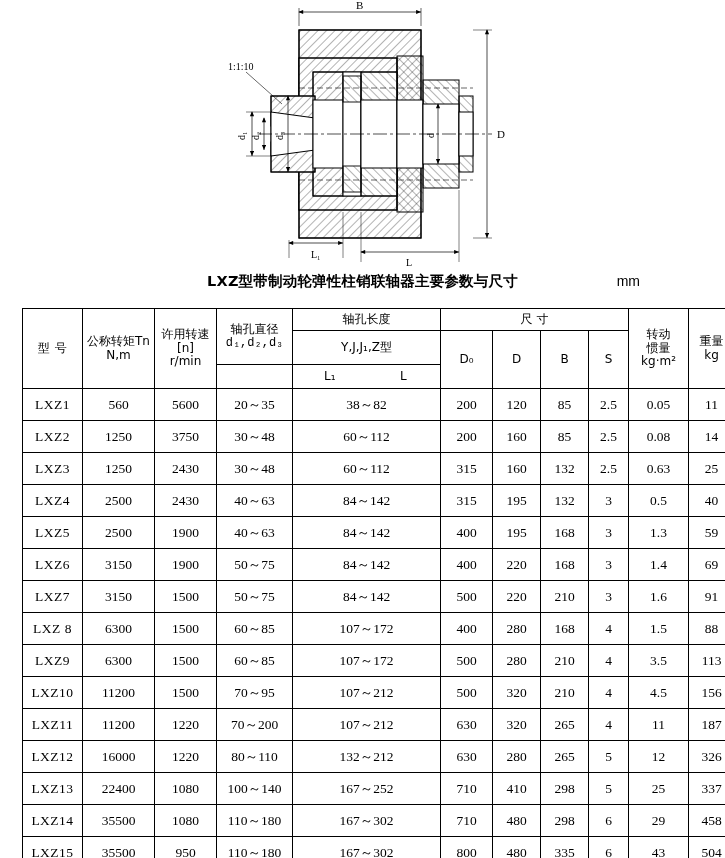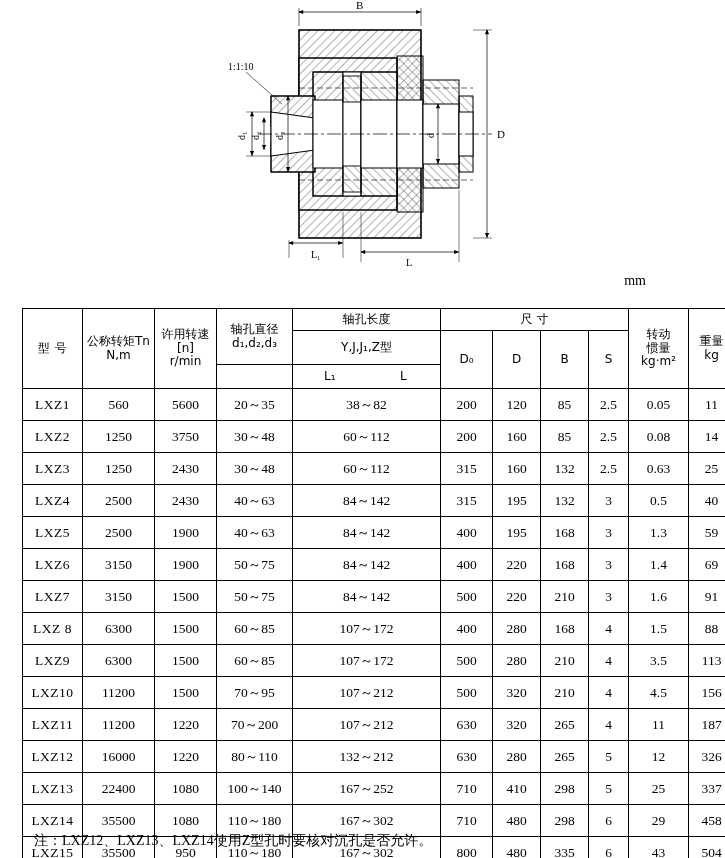--- a/index.html
+++ b/index.html
@@ -39,24 +39,24 @@
     position: absolute;
     left: 0; right: 0;
     text-align: center;
     font-size: 14.5px;
     font-weight: bold;
     font-family: "DejaVu Sans", "Liberation Sans", sans-serif;
     letter-spacing: 0.2px;
   }
   .unit-label {
     position: absolute;
-    right: 79px;
+    right: 85px;
     top: 1px;
     font-size: 14px;
-    font-family: Liberation Serif, serif;
+    font-family: Liberation Sans, sans-serif;
   }
 
   
   .tbl-wrap {
     position: absolute;
     left: 22px;
     top: 308px;
     width: 681px;
   }
   table.spec {
@@ -102,21 +102,21 @@
   .col-I { width: 60px; }
   .col-W { width: 46px; }
   .len-split {
     display: flex;
     width: 100%;
   }
   .len-split > div {
     flex: 1 1 50%;
     text-align: center;
   }
-  .nowrap { white-space: nowrap; }
+  .nowrap { white-space: nowrap; font-family: Liberation Mono, monospace; }
 
   
   .note {
     position: absolute;
     left: 34px;
     top: 832px;
     font-size: 14px;
     font-family: "Liberation Serif", "DejaVu Serif", serif;
   }
 </style>
@@ -221,20 +221,21 @@
         <text x="434" y="138" font-size="10" transform="rotate(-90 434 138)">d</text>
         <text x="497" y="138" font-size="11">D</text>
 
         <text x="311" y="258" font-size="10">L₁</text>
         <text x="406" y="266" font-size="10">L</text>
       </g>
     </svg>
   </div>
 
   <div class="title-row">
+    <div class="main-title">LXZ型带制动轮弹性柱销联轴器主要参数与尺寸</div>
     <div class="unit-label">mm</div>
   </div>
 
   <div class="tbl-wrap">
     <table class="spec">
       <colgroup>
         <col class="col-model">
           <col class="col-tn">
           <col class="col-n">
           <col class="col-d">
@@ -484,15 +485,14 @@
             <td>480</td>
             <td>335</td>
             <td>6</td>
             <td>43</td>
             <td>504</td>
           </tr>
         </tbody>
     </table>
   </div>
 
-  <div class="note">注：LXZ12、LXZ13、LXZ14使用Z型孔时要核对沉孔是否允许。</div>
 
 </div>
 
 </body></html>

